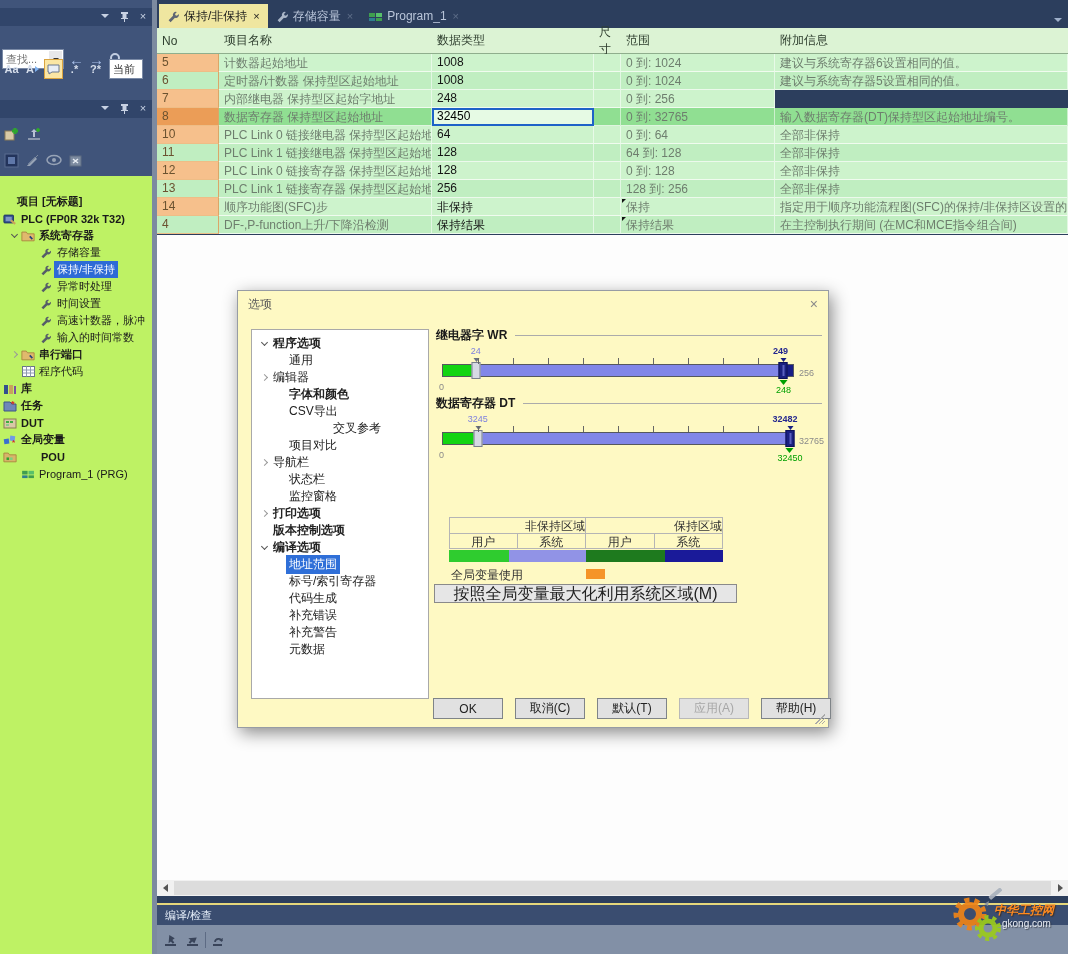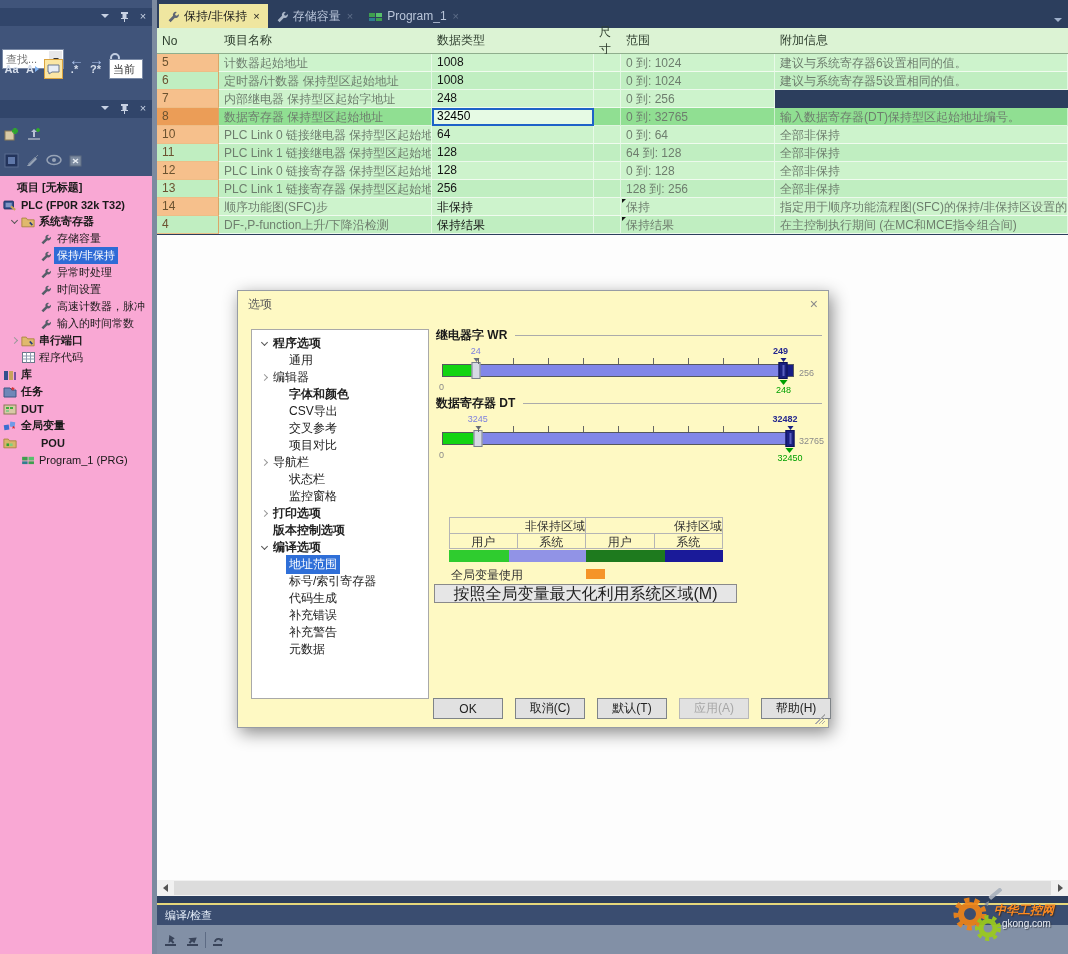--- a/index.html
+++ b/index.html
@@ -19,21 +19,21 @@
   .combo-arrow .tri-down { border-top-width:3px; border-left-width:3px; border-right-width:3px; }
   .nav-ic { color:#a9c0ea; font-size:15px; font-weight:bold; line-height:1; }
   .find-icons { position:absolute; left:0; top:57px; width:152px; height:24px; display:flex; align-items:center; gap:2px; padding-left:2px; }
   .tool-btn { min-width:19px; height:20px; display:flex; align-items:center; justify-content:center; color:#d7dfec; font-size:11px; font-weight:bold; border:1px solid transparent; }
   .tool-btn.active { background:#fbe6a4; border-color:#d9a441; color:#333; }
   .mini-arrow { width:0;height:0;border-top:3px solid transparent;border-bottom:3px solid transparent;border-left:4px solid #7fb2f0; margin-left:1px; }
   .scope-box { margin-left:2px; width:34px; height:20px; background:#fff; border:1px solid #7a8aa6; font-size:11px; color:#333; line-height:18px; padding-left:3px; overflow:hidden; white-space:nowrap; }
   .proj-toolbar { position:absolute; left:0; width:152px; height:24px; display:flex; align-items:center; gap:6px; padding-left:4px; }
   .pt1 { top:122px; } .pt2 { top:148px; }
   .ic { display:inline-flex; align-items:center; justify-content:center; }
-  .tree { position:absolute; left:0; top:176px; width:152px; height:778px; background:#f9a8d4; padding-top:3px; font-size:11px; color:#1a1a1a; overflow:hidden; }
+  .tree { position:absolute; left:0; top:176px; width:152px; height:778px; background:#bef264; padding-top:17px; font-size:11px; color:#1a1a1a; overflow:hidden; }
   .tree-row { height:17px; display:flex; align-items:center; white-space:nowrap; }
   .tree-row .lbl { padding:1px 3px; }
   .tree-row .lbl.sel { background:#2e6bd6; color:#fff; }
   .tree-row.b .lbl { font-weight:bold; }
   .chev { display:inline-block; width:5px; height:5px; border-right:1.5px solid #555; border-bottom:1.5px solid #555; }
   .chev.exp { transform:rotate(45deg); margin-top:-3px; }
   .chev.col { transform:rotate(-45deg); border-color:#999; }
   .arr { width:12px; display:inline-flex; justify-content:center; flex:none; }
 
   
@@ -591,21 +591,21 @@
               <i class="chev col"></i>
             </span>
             <span class="lbl">编辑器</span>
           </div>
           <div class="dt-row" style="padding-left: 34px; font-weight: bold;">
             <span class="lbl">字体和颜色</span>
           </div>
           <div class="dt-row" style="padding-left: 34px;">
             <span class="lbl">CSV导出</span>
           </div>
-          <div class="dt-row" style="padding-left: 34px;">
+          <div class="dt-row" style="padding-left: 34px; justify-content: center;">
             <span class="lbl">交叉参考</span>
           </div>
           <div class="dt-row" style="padding-left: 34px;">
             <span class="lbl">项目对比</span>
           </div>
           <div class="dt-row" style="padding-left: 6px;">
             <span class="arr">
               <i class="chev col"></i>
             </span>
             <span class="lbl">导航栏</span>

